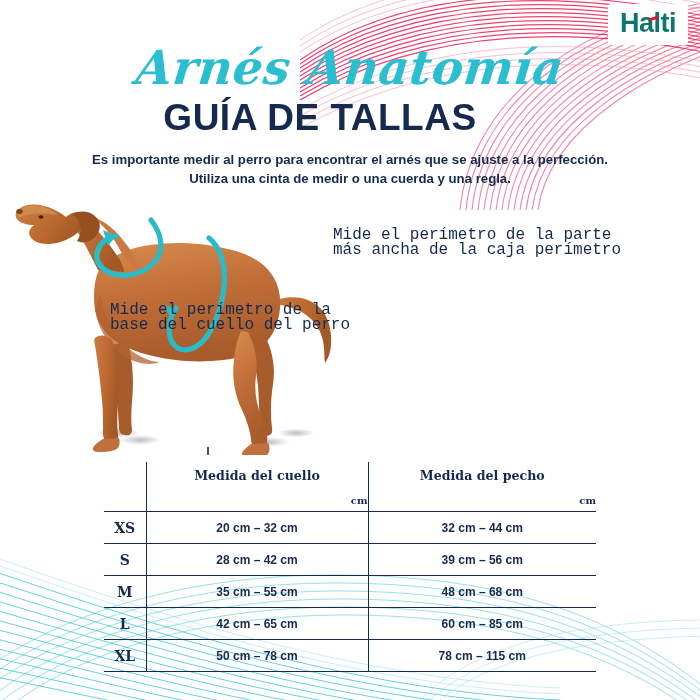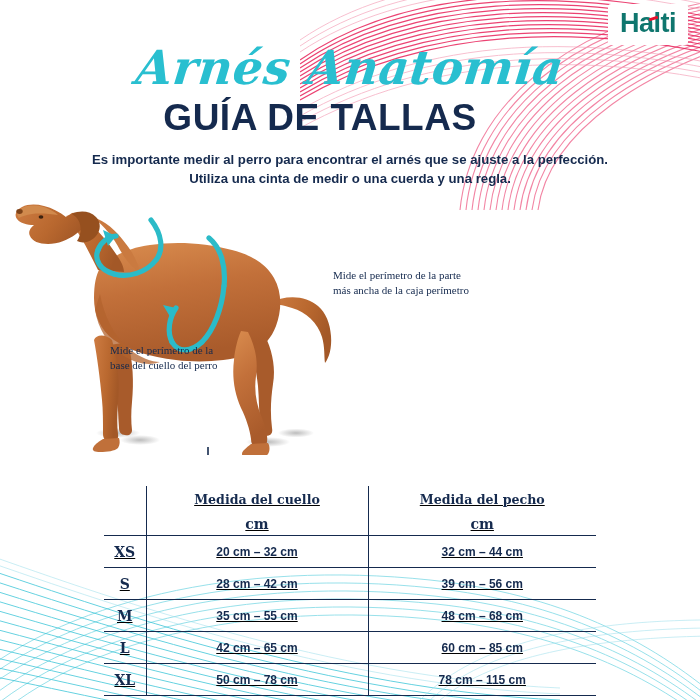--- a/index.html
+++ b/index.html
@@ -76,35 +76,33 @@
     z-index:5;
   }
 
   
   .illustration{
     position:absolute;top:190px;left:0;width:700px;height:265px;
     z-index:3;
   }
   .annot{
     position:absolute;
-    font-family:Liberation Serif, serif;
-    font-size:11px;
+    font-family:Liberation Mono, monospace;
+    font-size:16px;
     line-height:14.5px;
     color:#152a4e;
     z-index:5;
-    margin-top:40px;
   }
   .annot-right{left:333px;top:228px;text-align:left;}
   .annot-left{left:110px;top:303px;text-align:left;}
 
   
   .table-wrap{
-    position:absolute;left:104px;top:486px;width:492px;height:212px;
+    position:absolute;left:104px;top:462px;width:492px;height:212px;
     z-index:4;
-    text-decoration:underline;
   }
   table.size-table{
     border-collapse:collapse;
     width:492px;
     table-layout:fixed;
   }
   table.size-table td, table.size-table th{
     padding:0;margin:0;
     vertical-align:middle;
   }
@@ -117,23 +115,23 @@
     font-family:"DejaVu Serif", serif;
     font-weight:bold;
     font-size:12.6px;
     color:#152a4e;
     text-align:center;
   }
   .unit-cell{
     height:22px;
     font-family:"DejaVu Serif", serif;
     font-weight:bold;
-    font-size:14px;
-    color:#152a4e;
-    text-align:center;
+    font-size:10px;
+    color:#152a4e;
+    text-align:right;
   }
   .size-cell{
     height:31px;
     font-family:"DejaVu Serif", serif;
     font-weight:bold;
     font-size:14px;
     color:#152a4e;
     text-align:center;
   }
   .val-cell{

